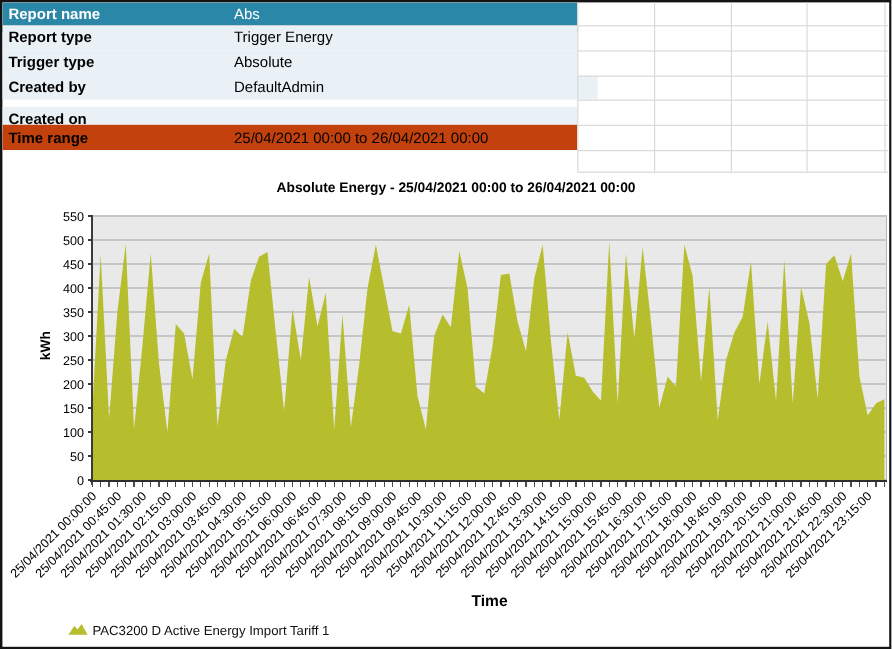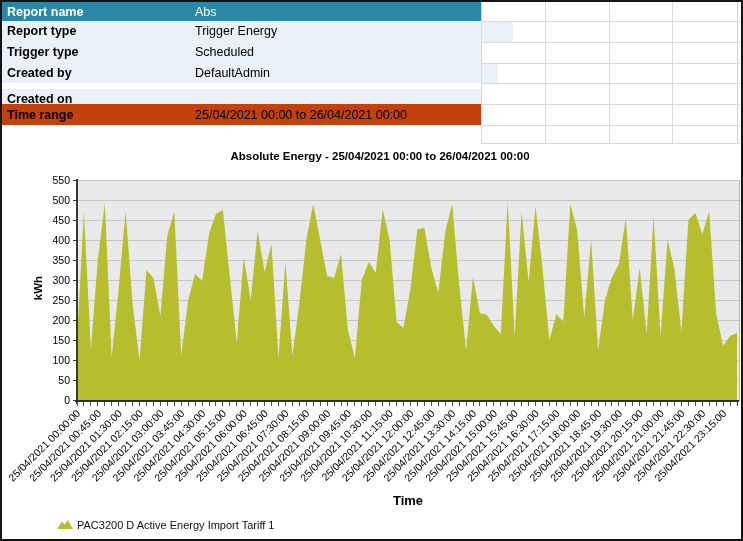--- a/index.html
+++ b/index.html
@@ -23,27 +23,27 @@
 </head>
 <body>
 
 <div class="window">
 
   <div class="rt">
     <div class="rt-row rt-header" style="top: 0px; height: 19px; background: rgb(43, 135, 168); color: rgb(255, 255, 255);">
       <span class="rt-cell-label">Report name</span>
       <span class="rt-cell-value">Abs</span>
     </div>
-    <div class="rt-row rt-data" style="top: 19px; height: 20.8px; background: rgb(234, 241, 246); padding-left: 32px;">
+    <div class="rt-row rt-data" style="top: 19px; height: 20.8px; background: rgb(234, 241, 246);">
       <span class="rt-cell-label">Report type</span>
       <span class="rt-cell-value">Trigger Energy</span>
     </div>
     <div class="rt-row rt-data" style="top: 39.8px; height: 20.8px; background: rgb(234, 241, 246);">
       <span class="rt-cell-label">Trigger type</span>
-      <span class="rt-cell-value">Scheduled</span>
+      <span class="rt-cell-value">Absolute</span>
     </div>
     <div class="rt-row rt-data" style="top: 60.6px; height: 20.8px; background: rgb(234, 241, 246); padding-left: 17px;">
       <span class="rt-cell-label">Created by</span>
       <span class="rt-cell-value">DefaultAdmin</span>
     </div>
     <div class="rt-row rt-data" style="top: 87px; height: 20.8px; background: rgb(234, 241, 246);">
       <span class="rt-cell-label">Created on</span>
     </div>
     <div class="rt-row rt-data" style="top: 102.2px; height: 20.8px; background: #c2410c;">
       <span class="rt-cell-label">Time range</span>

